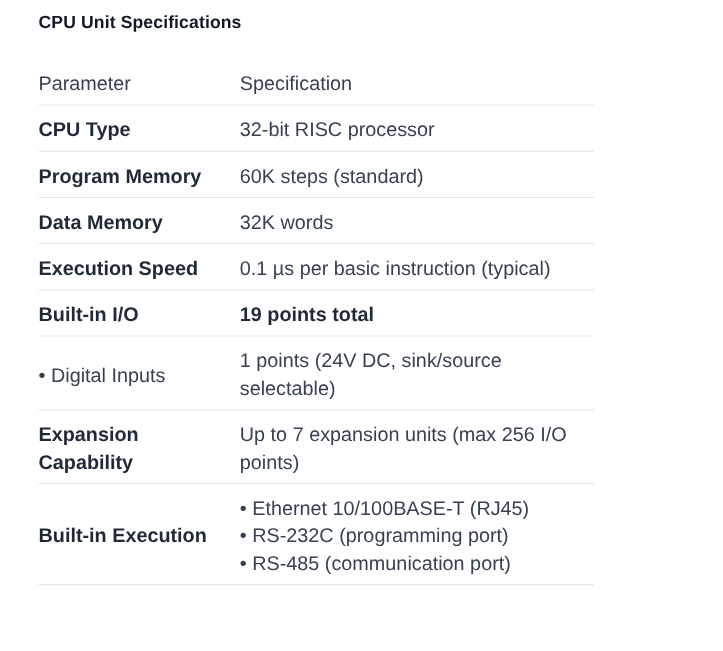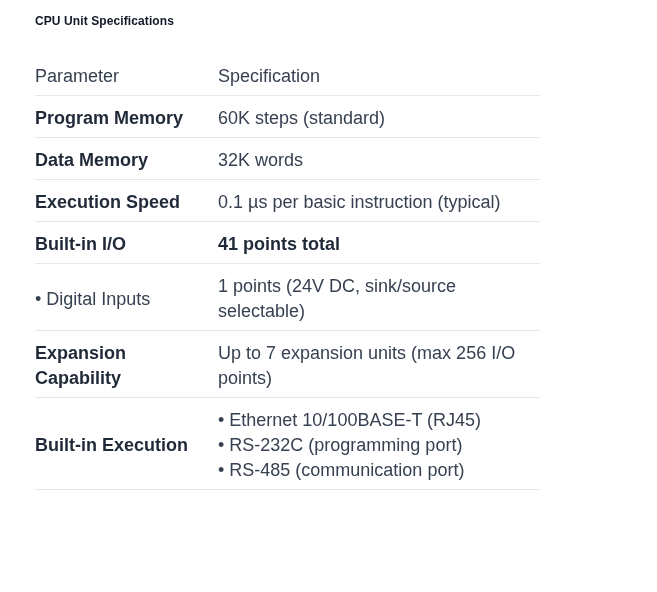--- a/index.html
+++ b/index.html
@@ -12,21 +12,21 @@
     -webkit-font-smoothing: antialiased;
   }
   .page {
     width: 657px;
     height: 592px;
     box-sizing: border-box;
     padding: 9px 0 0 35px;
     overflow: hidden;
   }
   .title {
-    font-size: 12px;
+    font-size: 16px;
     font-weight: 700;
     color: #111827;
     letter-spacing: 0.1px;
     margin: 0 0 21px 0;
     line-height: 24px;
   }
   table.spec-table {
     border-collapse: collapse;
     width: 505px;
     table-layout: fixed;
@@ -66,41 +66,47 @@
       <col class="spec-col">
     </colgroup>
     <thead>
       <tr>
         <th>Parameter</th>
         <th>Specification</th>
       </tr>
     </thead>
     <tbody>
         <tr>
+          <td class="param bold">CPU Type</td>
+          <td class="spec">
+            <div>32-bit RISC processor</div>
+          </td>
+        </tr>
+        <tr>
           <td class="param bold">Program Memory</td>
           <td class="spec">
             <div>60K steps (standard)</div>
           </td>
         </tr>
         <tr>
           <td class="param bold">Data Memory</td>
           <td class="spec">
             <div>32K words</div>
           </td>
         </tr>
         <tr>
           <td class="param bold">Execution Speed</td>
           <td class="spec">
             <div>0.1 µs per basic instruction (typical)</div>
           </td>
         </tr>
         <tr>
           <td class="param bold">Built-in I/O</td>
           <td class="spec bold">
-            <div>41 points total</div>
+            <div>19 points total</div>
           </td>
         </tr>
         <tr>
           <td class="param">• Digital Inputs</td>
           <td class="spec">
             <div>1 points (24V DC, sink/source selectable)</div>
           </td>
         </tr>
         <tr>
           <td class="param bold">Expansion Capability</td>

